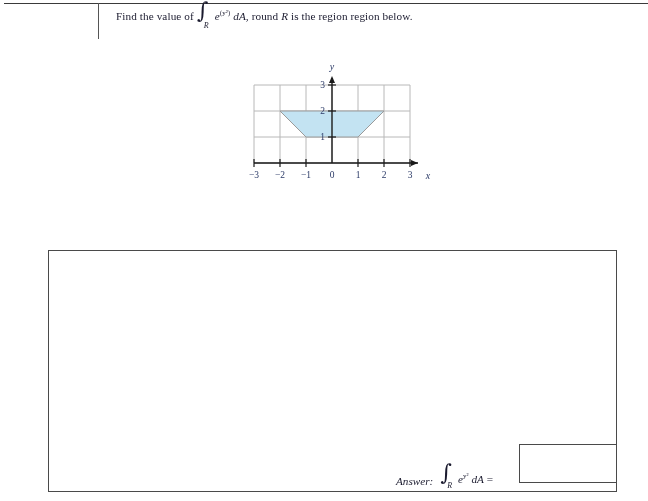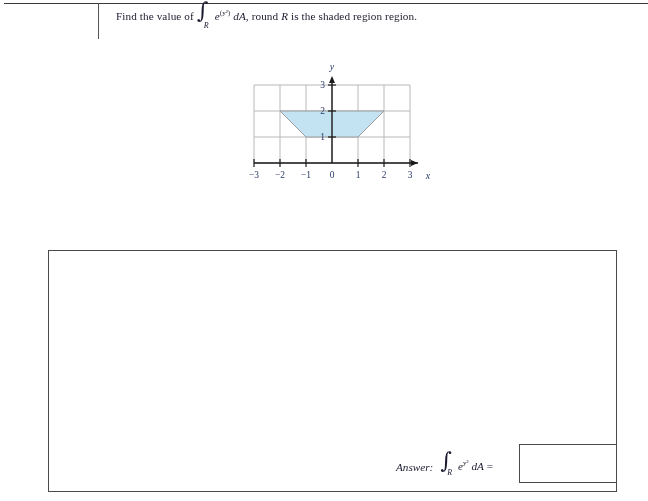--- a/index.html
+++ b/index.html
@@ -104,21 +104,21 @@
     box-sizing: border-box;
   }
 
   
   #answer-line {
     position: absolute;
     left: 392px;
     top: 447px;
     height: 40px;
     display: flex;
-    align-items: center;
+    align-items: flex-end;
     font-size: 11.2px;
   }
   #answer-label {
     font-style: italic;
     margin-right: 7px;
   }
   #answer-expr { white-space: nowrap; }
   #answer-box {
     position: absolute;
     left: 515px;
@@ -141,21 +141,21 @@
   <div class="prompt">
     <span>Find the value of</span>
     <span class="intg">
       <span class="sym">∫</span>
       <span class="sub">R</span>
     </span>
     <span class="mi">e</span><sup class="pw">(y²)</sup>
     <span class="mi">dA,</span>
     <span>round</span>
     <span class="mi">R</span>
-    <span>is the shaded region region.</span>
+    <span>is the region region below.</span>
   </div>
 
   <svg id="graph" viewBox="0 0 216 132">
 
     <g stroke="#b8b8b8" stroke-width="1">
       <line x1="22" y1="33" x2="22" y2="111"></line>
       <line x1="48" y1="33" x2="48" y2="111"></line>
       <line x1="74" y1="33" x2="74" y2="111"></line>
       <line x1="100" y1="33" x2="100" y2="111"></line>
       <line x1="126" y1="33" x2="126" y2="111"></line>

